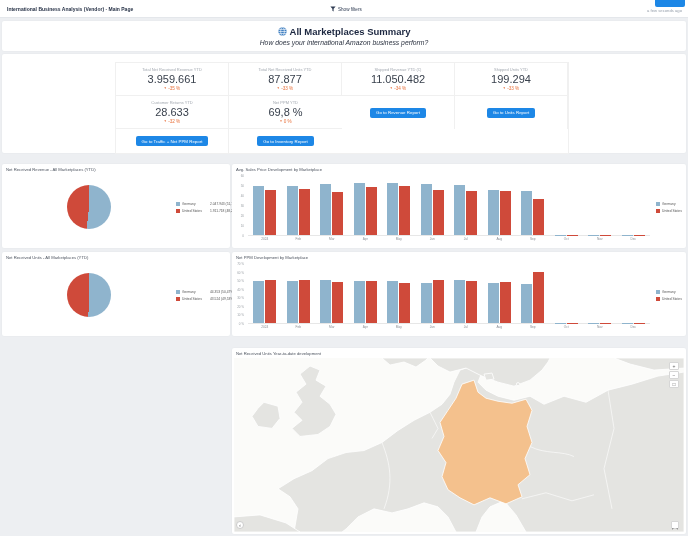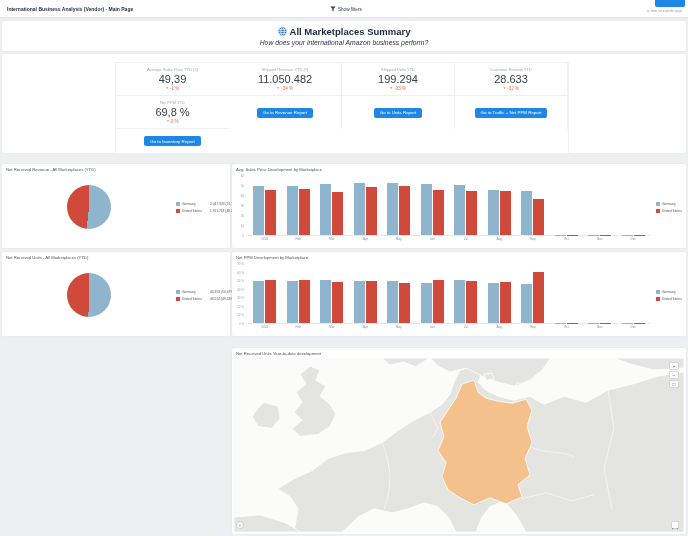--- a/index.html
+++ b/index.html
@@ -90,24 +90,29 @@
       <line x1="1.1" y1="2.7" x2="8.9" y2="2.7" stroke="#fff" stroke-width="0.7"></line>
       <line x1="1.1" y1="7.3" x2="8.9" y2="7.3" stroke="#fff" stroke-width="0.7"></line>
     </svg>
     <span id="header-title">All Marketplaces Summary</span>
   </div>
   <div id="header-subtitle">How does your international Amazon business perform?</div>
 </div>
 
 <div class="card" id="kpi-card">
   <div id="kpi-grid">
-    <div class="kpi-cell last-col">
-      <div class="kpi-label">Average Sales Price YTD (€)</div>
-      <div class="kpi-value">49,39</div>
-      <div class="kpi-delta"><span class="tri">▼</span> <span>-1 %</span></div>
+    <div class="kpi-cell">
+      <div class="kpi-label">Total Net Received Revenue YTD</div>
+      <div class="kpi-value">3.959.661</div>
+      <div class="kpi-delta"><span class="tri">▼</span> <span>-35 %</span></div>
+    </div>
+    <div class="kpi-cell">
+      <div class="kpi-label">Total Net Received Units YTD</div>
+      <div class="kpi-value">87.877</div>
+      <div class="kpi-delta"><span class="tri">▼</span> <span>-33 %</span></div>
     </div>
     <div class="kpi-cell">
       <div class="kpi-label">Shipped Revenue YTD (€)</div>
       <div class="kpi-value">11.050.482</div>
       <div class="kpi-delta"><span class="tri">▼</span> <span>-34 %</span></div>
     </div>
     <div class="kpi-cell">
       <div class="kpi-label">Shipped Units YTD</div>
       <div class="kpi-value">199.294</div>
       <div class="kpi-delta"><span class="tri">▼</span> <span>-33 %</span></div>

